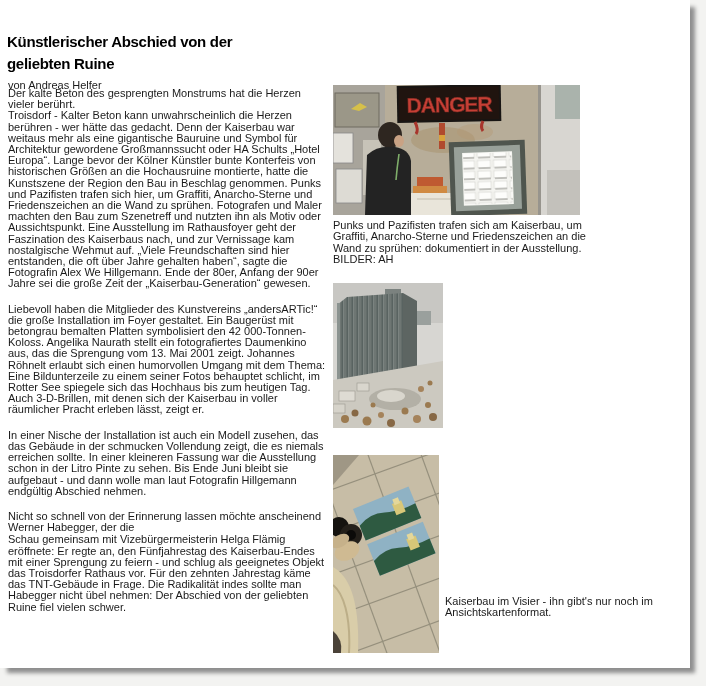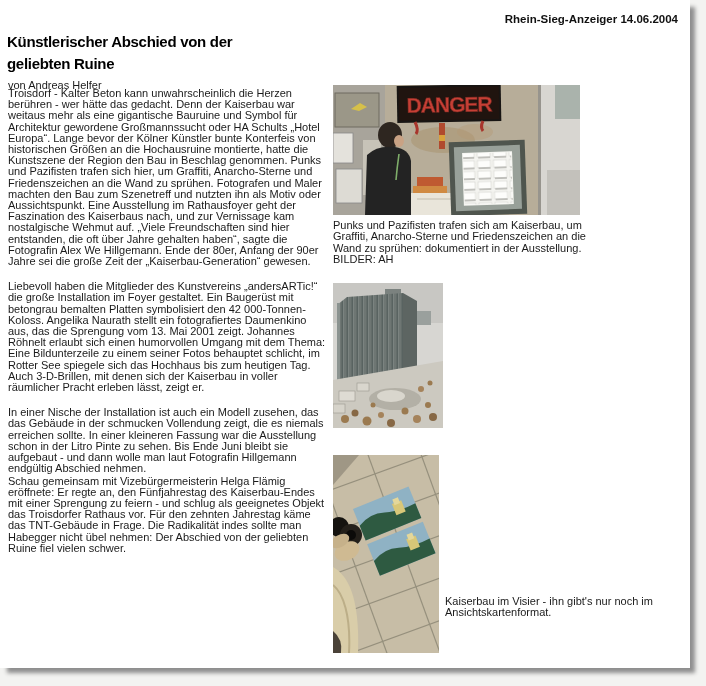--- a/index.html
+++ b/index.html
@@ -45,30 +45,31 @@
   .cap1{left:333px;top:220px;width:254px;}
   .cap2{left:445px;top:415px;width:252px;}
   .cap3{left:445px;top:596px;width:252px;}
   .credit{display:block;}
 </style>
 </head>
 <body>
 
 <div class="page">
 
-  <div class="masthead">Rhein-Sieg-Anzeiger 14.06.2004</div>
 
   <h1 class="headline">Künstlerischer Abschied von der geliebten Ruine</h1>
 
   <div class="byline">von Andreas Helfer</div>
 
   <div class="body-col">
+    <p class="para">Der kalte Beton des gesprengten Monstrums hat die Herzen vieler berührt.</p>
     <p class="para">Troisdorf - Kalter Beton kann unwahrscheinlich die Herzen berühren - wer hätte das gedacht. Denn der Kaiserbau war weitaus mehr als eine gigantische Bauruine und Symbol für Architektur gewordene Großmannssucht oder HA Schults „Hotel Europa“. Lange bevor der Kölner Künstler bunte Konterfeis von historischen Größen an die Hochausruine montierte, hatte die Kunstszene der Region den Bau in Beschlag genommen. Punks und Pazifisten trafen sich hier, um Graffiti, Anarcho-Sterne und Friedenszeichen an die Wand zu sprühen. Fotografen und Maler machten den Bau zum Szenetreff und nutzten ihn als Motiv oder Aussichtspunkt. Eine Ausstellung im Rathausfoyer geht der Faszination des Kaiserbaus nach, und zur Vernissage kam nostalgische Wehmut auf. „Viele Freundschaften sind hier entstanden, die oft über Jahre gehalten haben“, sagte die Fotografin Alex We Hillgemann. Ende der 80er, Anfang der 90er Jahre sei die große Zeit der „Kaiserbau-Generation“ gewesen.</p>
     <p class="para gap">Liebevoll haben die Mitglieder des Kunstvereins „andersARTic!“ die große Installation im Foyer gestaltet. Ein Baugerüst mit betongrau bemalten Platten symbolisiert den 42 000-Tonnen-Koloss. Angelika Naurath stellt ein fotografiertes Daumenkino aus, das die Sprengung vom 13. Mai 2001 zeigt. Johannes Röhnelt erlaubt sich einen humorvollen Umgang mit dem Thema: Eine Bildunterzeile zu einem seiner Fotos behauptet schlicht, im Rotter See spiegele sich das Hochhaus bis zum heutigen Tag. Auch 3-D-Brillen, mit denen sich der Kaiserbau in voller räumlicher Pracht erleben lässt, zeigt er.</p>
     <p class="para gap">In einer Nische der Installation ist auch ein Modell zusehen, das das Gebäude in der schmucken Vollendung zeigt, die es niemals erreichen sollte. In einer kleineren Fassung war die Ausstellung schon in der Litro Pinte zu sehen. Bis Ende Juni bleibt sie aufgebaut - und dann wolle man laut Fotografin Hillgemann endgültig Abschied nehmen.</p>
+    <p class="para gap">Nicht so schnell von der Erinnerung lassen möchte anscheinend Werner Habegger, der die</p>
     <p class="para smallgap">Schau gemeinsam mit Vizebürgermeisterin Helga Flämig eröffnete: Er regte an, den Fünfjahrestag des Kaiserbau-Endes mit einer Sprengung zu feiern - und schlug als geeignetes Objekt das Troisdorfer Rathaus vor. Für den zehnten Jahrestag käme das TNT-Gebäude in Frage. Die Radikalität indes sollte man Habegger nicht übel nehmen: Der Abschied von der geliebten Ruine fiel vielen schwer.</p>
   </div>
 
   <div class="photo photo1">
     <svg width="247" height="130" viewBox="0 0 247 130">
       <rect width="247" height="130" fill="#b7ad99"></rect>
       <rect x="0" y="0" width="52" height="130" fill="#a8a49b"></rect>
       <rect x="2" y="8" width="44" height="34" fill="#9b9788" stroke="#6f6b60" stroke-width="1"></rect>
       <path d="M18 24 l9 -6 7 4 -8 4 z" fill="#d6c04a"></path>
       <rect x="0" y="48" width="20" height="30" fill="#e4e2dc" stroke="#888888" stroke-width="0.8"></rect>

